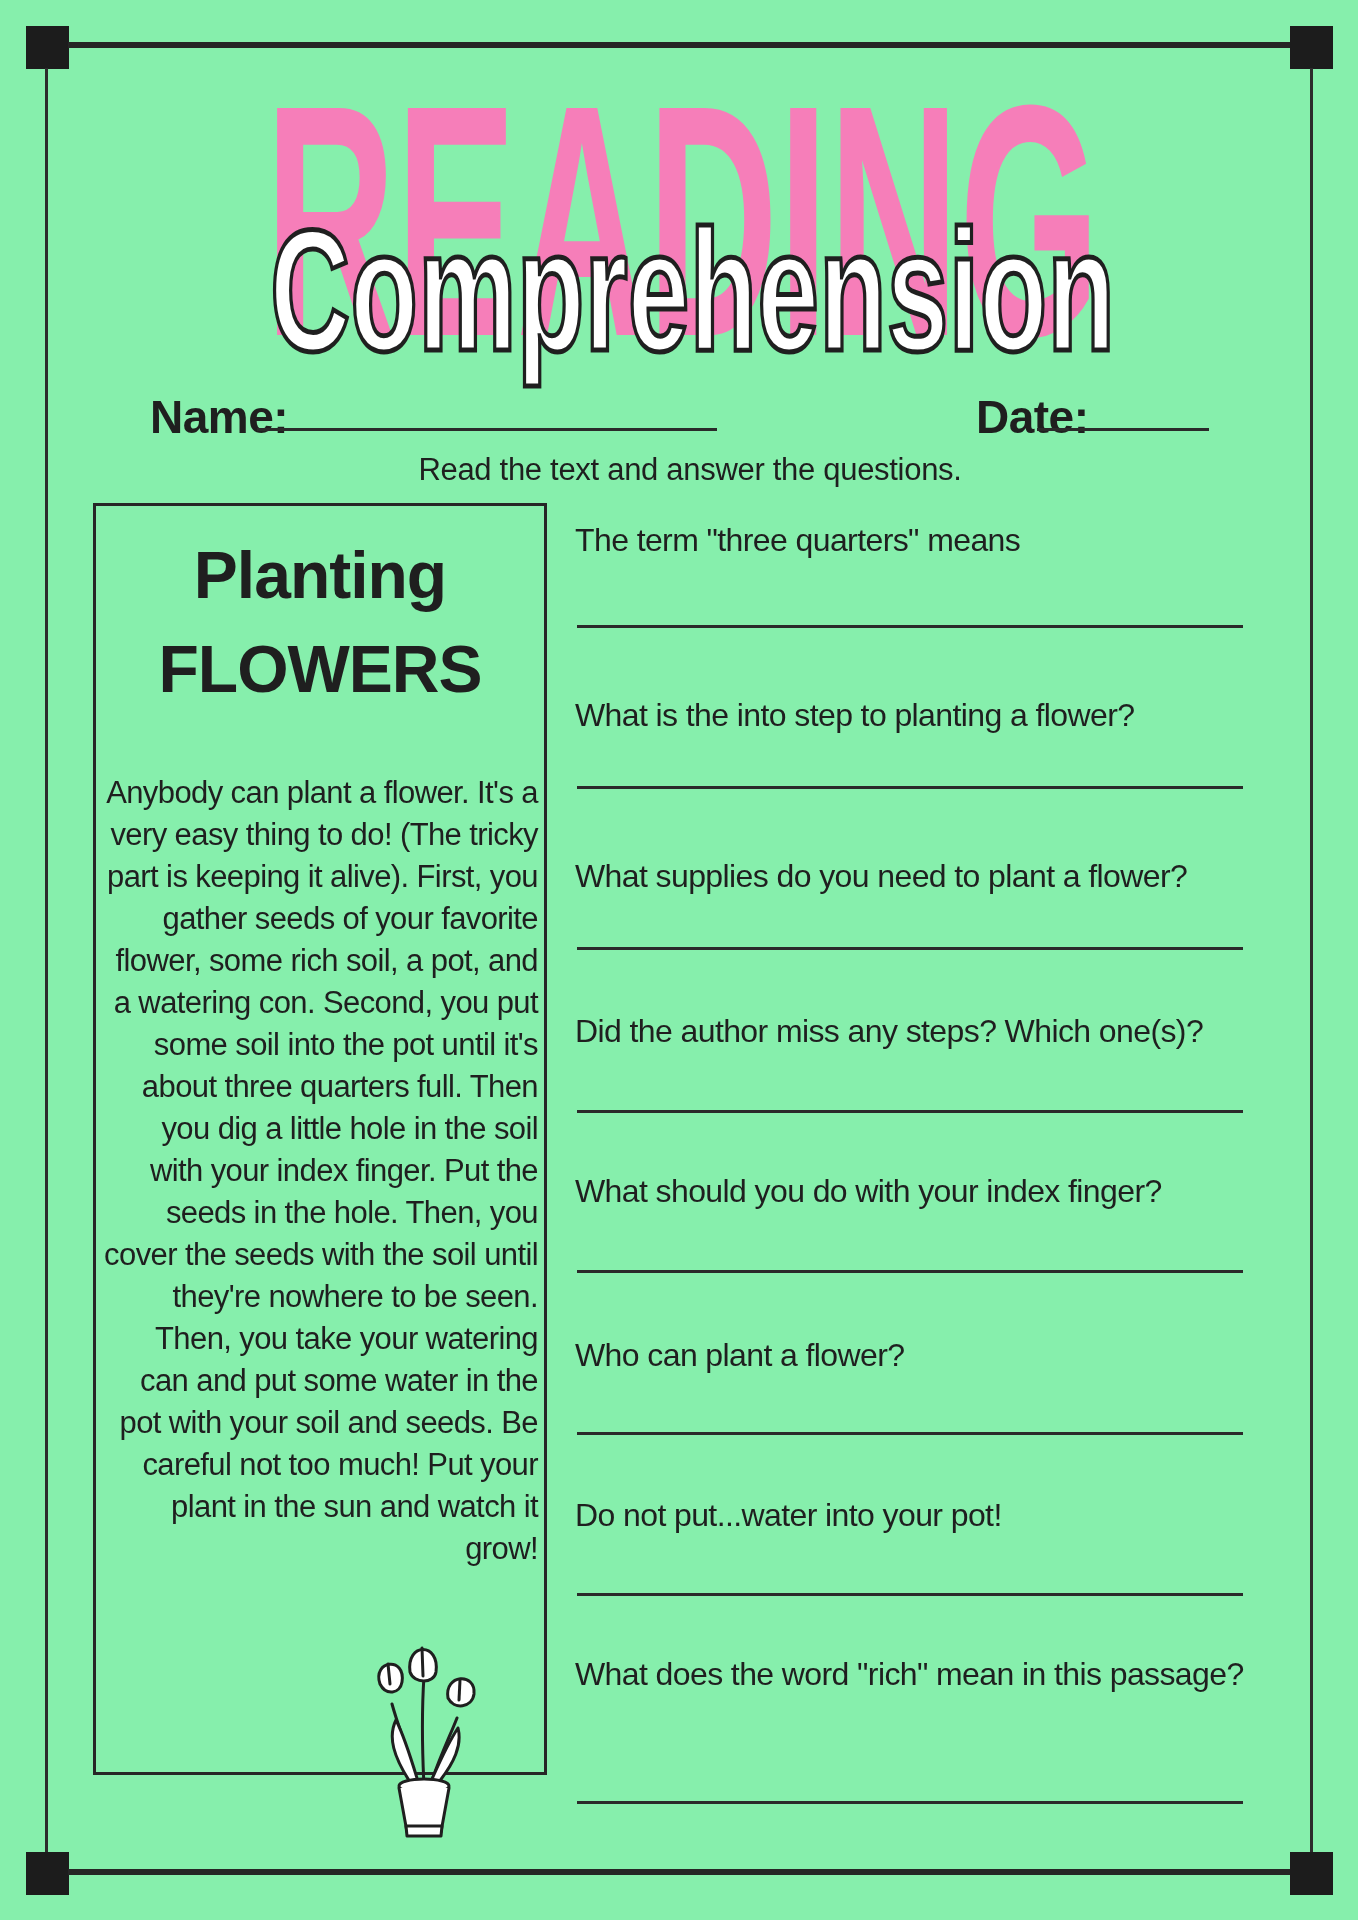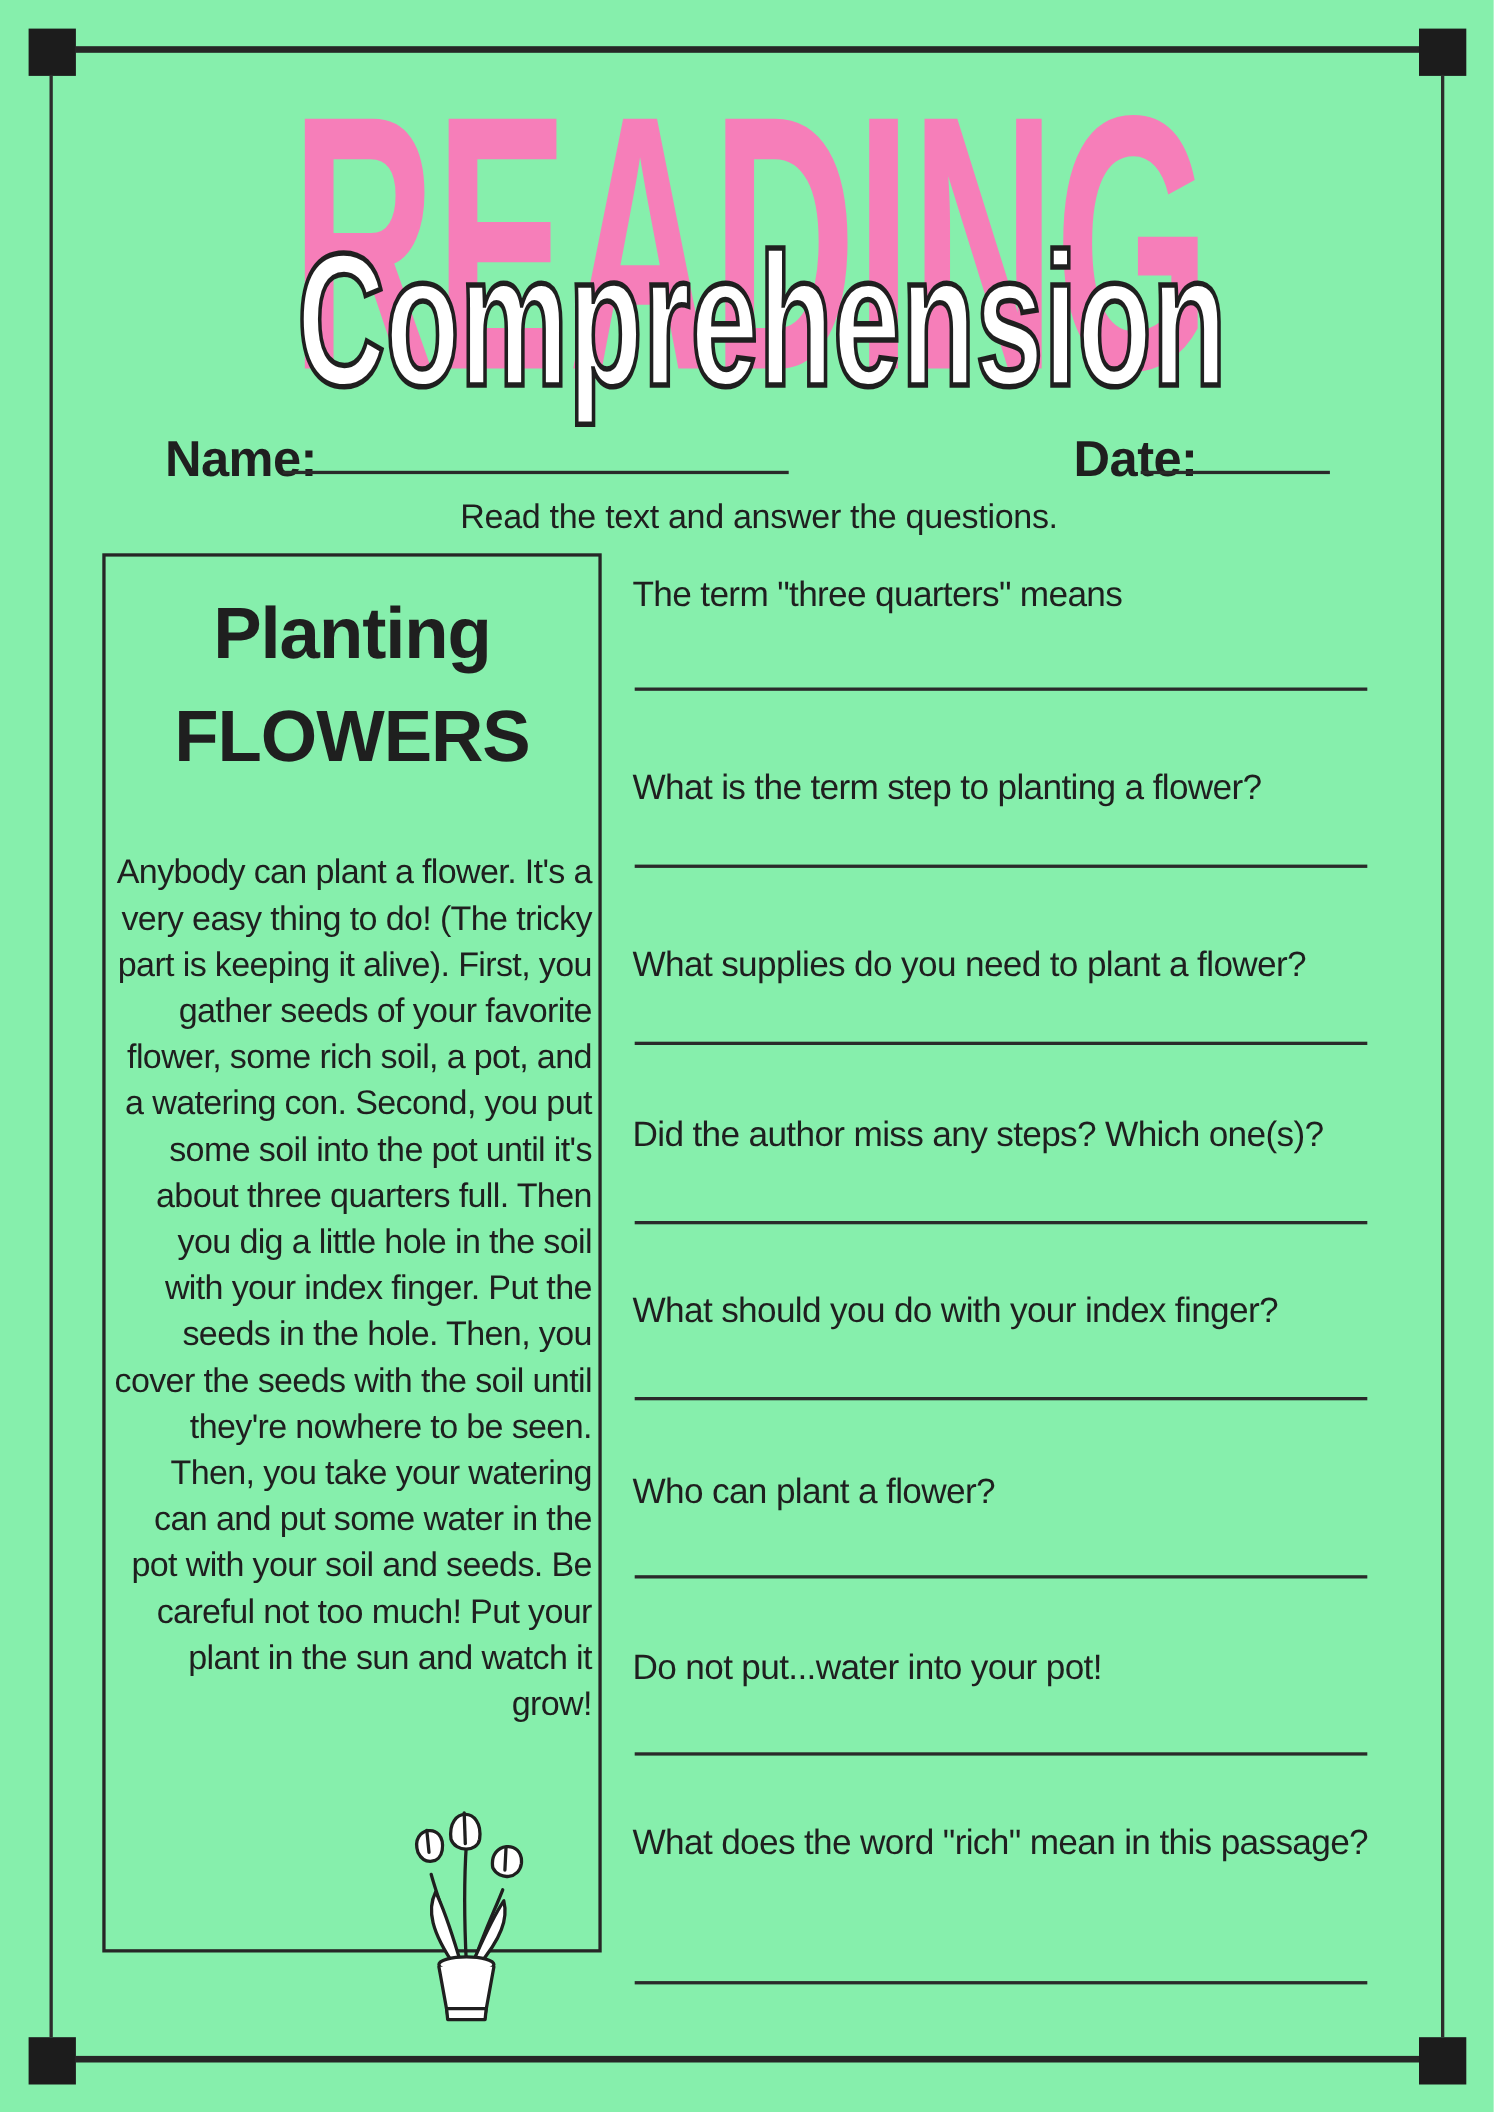--- a/index.html
+++ b/index.html
@@ -112,21 +112,21 @@
 
       <ellipse cx="62" cy="150" rx="25" ry="7"></ellipse>
       <path d="M37,152 L45,196 L79,196 L87,152"></path>
       <path d="M44,190 L80,190 L79,200 L45,200 Z"></path>
     </g>
   </svg>
 
   <div class="q" style="top:522px">The term "three quarters" means</div>
   <div class="ans-line" style="top:625px"></div>
 
-  <div class="q" style="top:697px">What is the term step to planting a flower?</div>
+  <div class="q" style="top:697px">What is the into step to planting a flower?</div>
   <div class="ans-line" style="top:786px"></div>
 
   <div class="q" style="top:858px">What supplies do you need to plant a flower?</div>
   <div class="ans-line" style="top:947px"></div>
 
   <div class="q" style="top:1013px">Did the author miss any steps? Which one(s)?</div>
   <div class="ans-line" style="top:1110px"></div>
 
   <div class="q" style="top:1173px">What should you do with your index finger?</div>
   <div class="ans-line" style="top:1270px"></div>

